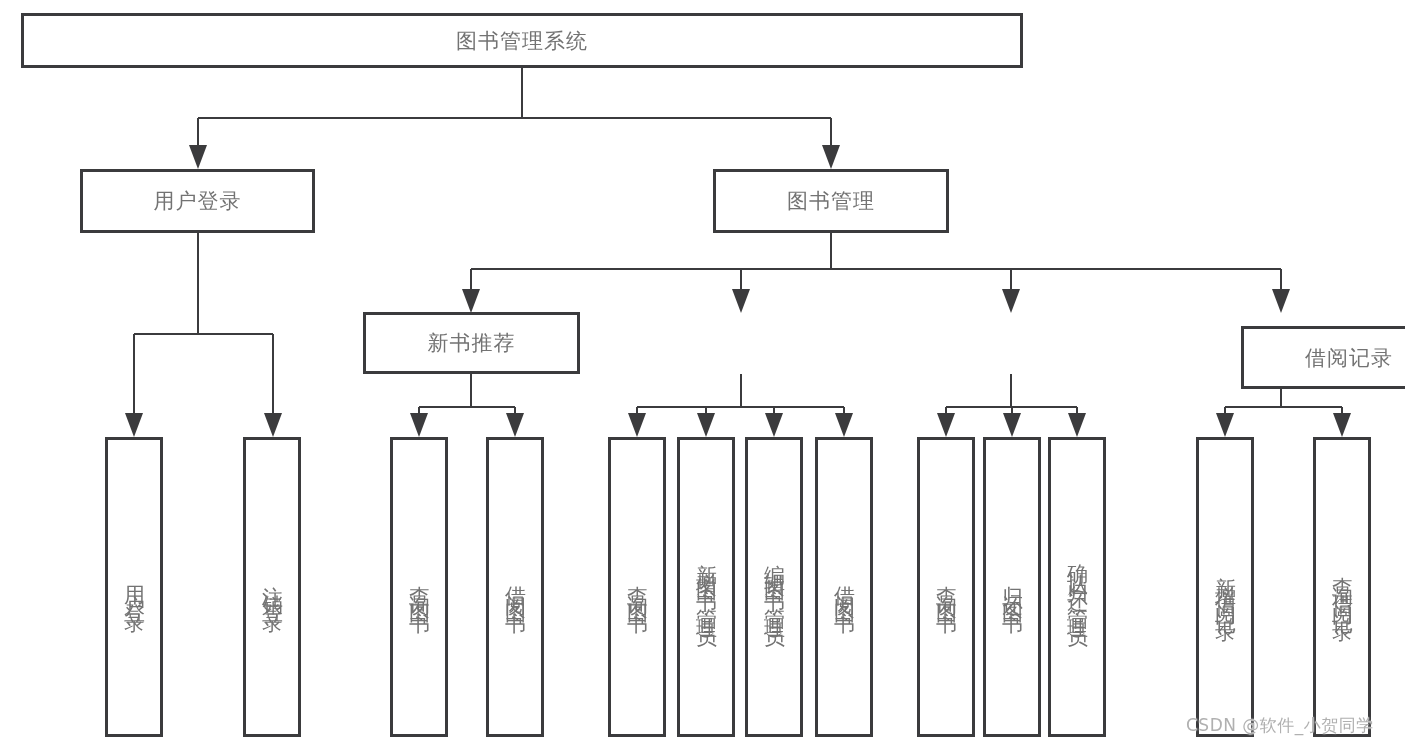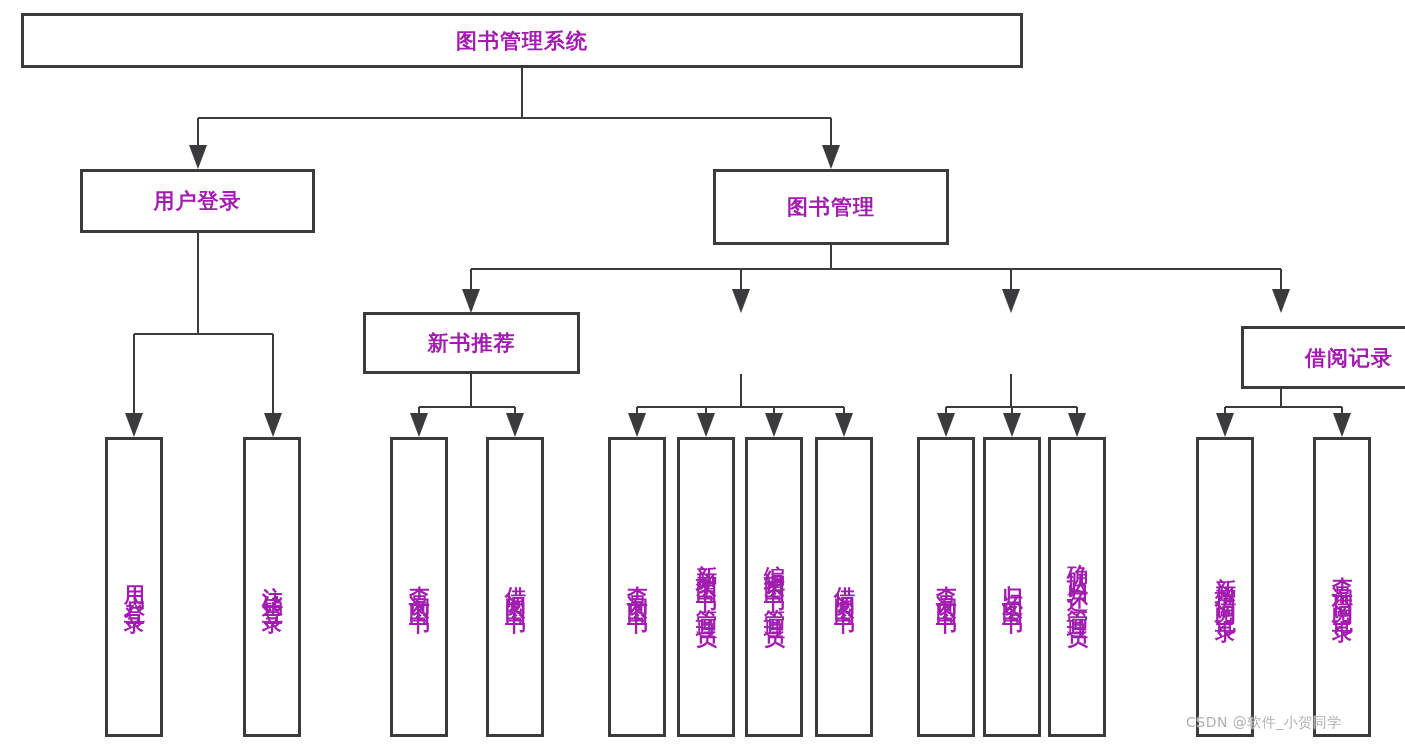--- a/index.html
+++ b/index.html
@@ -18,37 +18,36 @@
     pointer-events: none;
   }
   .box {
     position: absolute;
     box-sizing: border-box;
     border: 3px solid #3b3b3d;
     background: #ffffff;
     display: flex;
     align-items: center;
     justify-content: center;
-    color: #a21caf;
+    color: #737373;
     font-size: 21px;
     letter-spacing: 1px;
-    font-weight: bold;
   }
   .box.leaf .vlabel {
     writing-mode: vertical-rl;
     text-orientation: mixed;
     letter-spacing: 9px;
     font-size: 21px;
     line-height: 1;
     white-space: nowrap;
   }
   
   .n-root     { left: 21px;   top: 13px;  width: 1002px; height: 55px; }
   .n-l2a      { left: 80px;   top: 169px; width: 235px;  height: 64px; }
-  .n-l2b      { left: 713px;  top: 169px; width: 236px;  height: 76px; }
+  .n-l2b      { left: 713px;  top: 169px; width: 236px;  height: 64px; }
   .n-l3a      { left: 363px;  top: 312px; width: 217px;  height: 62px; }
   .n-l3b      { left: 632px;  top: 312px; width: 217px;  height: 62px; }
   .n-l3c      { left: 902px;  top: 312px; width: 217px;  height: 62px; }
   .n-l3d      { left: 1241px; top: 312px; width: 216px;  height: 63px; margin-top: 14px; }
   .leaf       { top: 437px; width: 58px; height: 300px; }
   .n-leaf-1  { left: 105px; }
   .n-leaf-2  { left: 243px; }
   .n-leaf-3  { left: 390px; }
   .n-leaf-4  { left: 486px; }
   .n-leaf-5  { left: 608px; }
@@ -57,21 +56,21 @@
   .n-leaf-8  { left: 815px; }
   .n-leaf-9  { left: 917px; }
   .n-leaf-10 { left: 983px; }
   .n-leaf-11 { left: 1048px; }
   .n-leaf-12 { left: 1196px; }
   .n-leaf-13 { left: 1313px; }
   .watermark {
     position: absolute;
     left: 1186px;
     top: 714px;
-    font-size: 14px;
+    font-size: 17px;
     color: rgba(172,172,172,0.95);
     text-shadow: 0 0 2px #ffffff, 0 0 1px #ffffff;
     white-space: nowrap;
     z-index: 5;
     letter-spacing: 0.5px;
   }
 </style>
 </head>
 <body>
 

